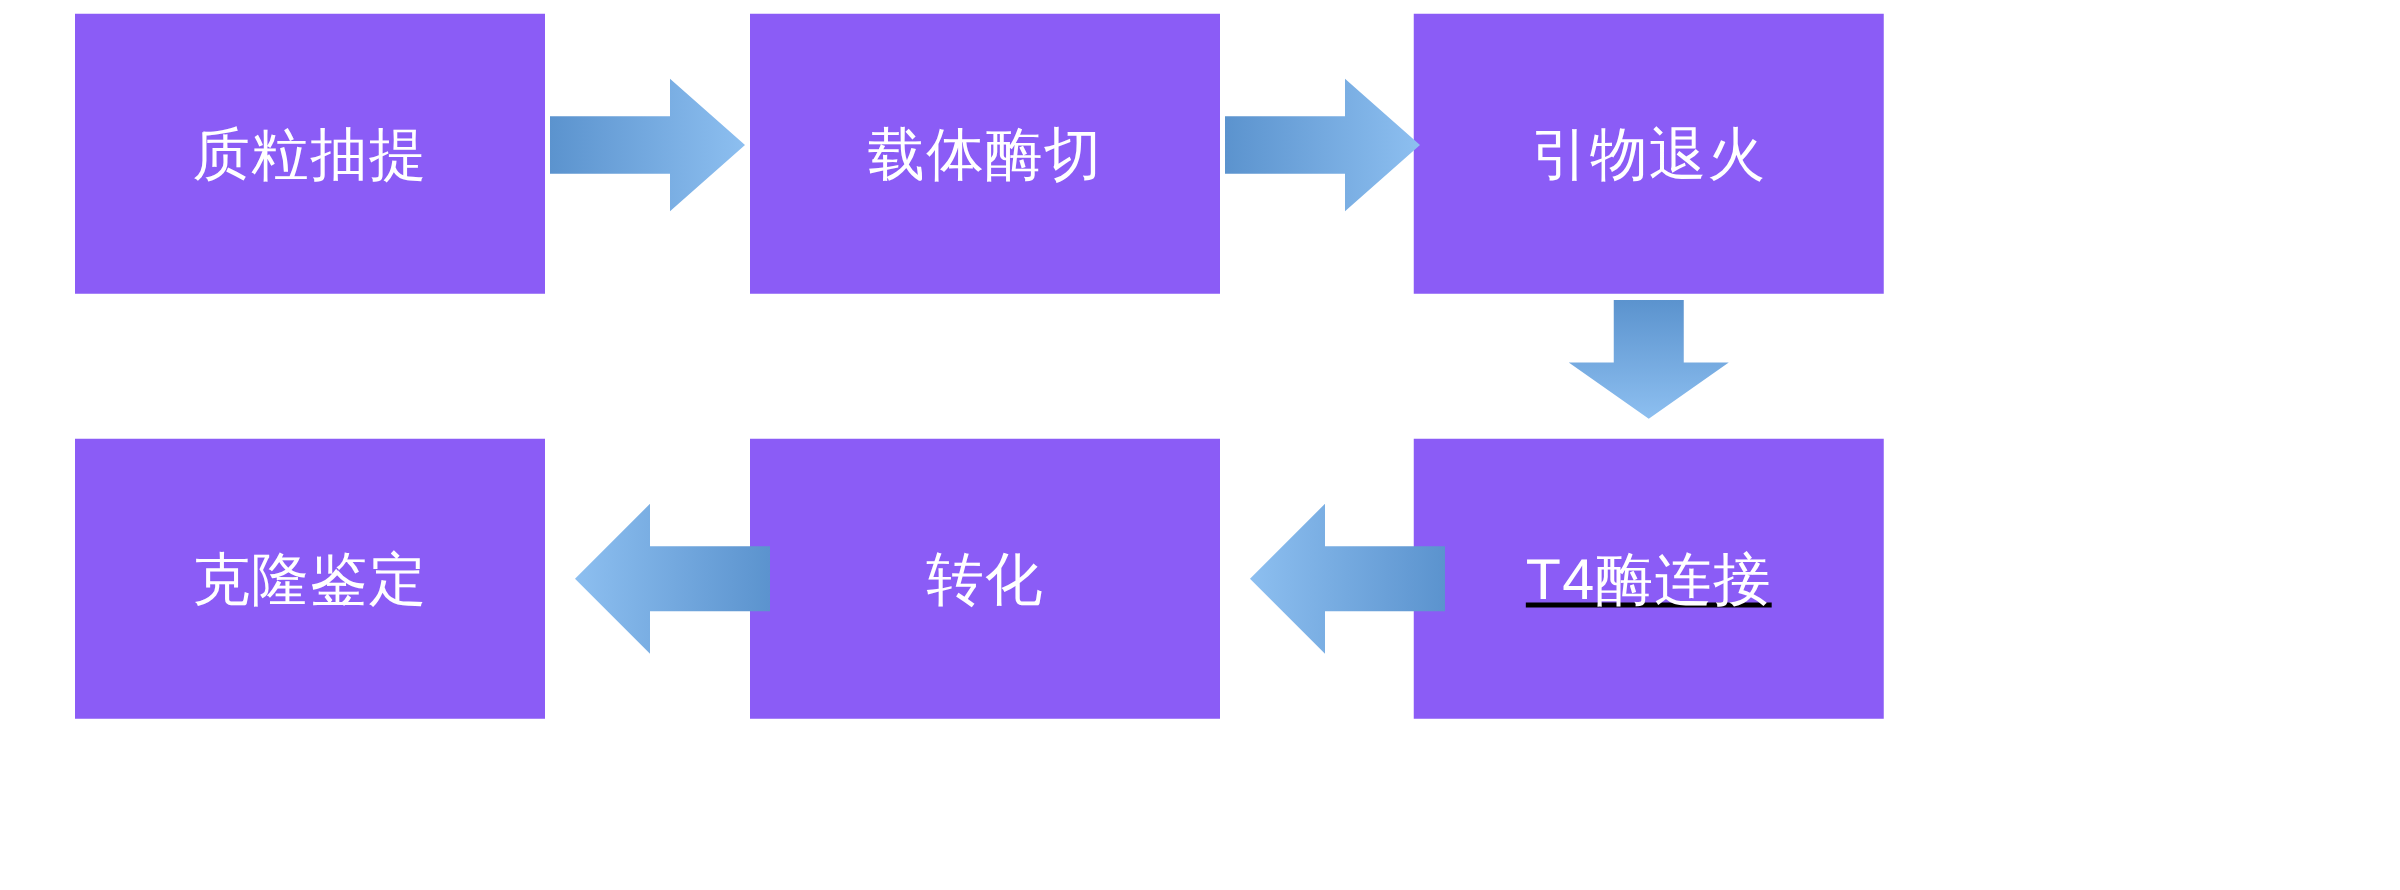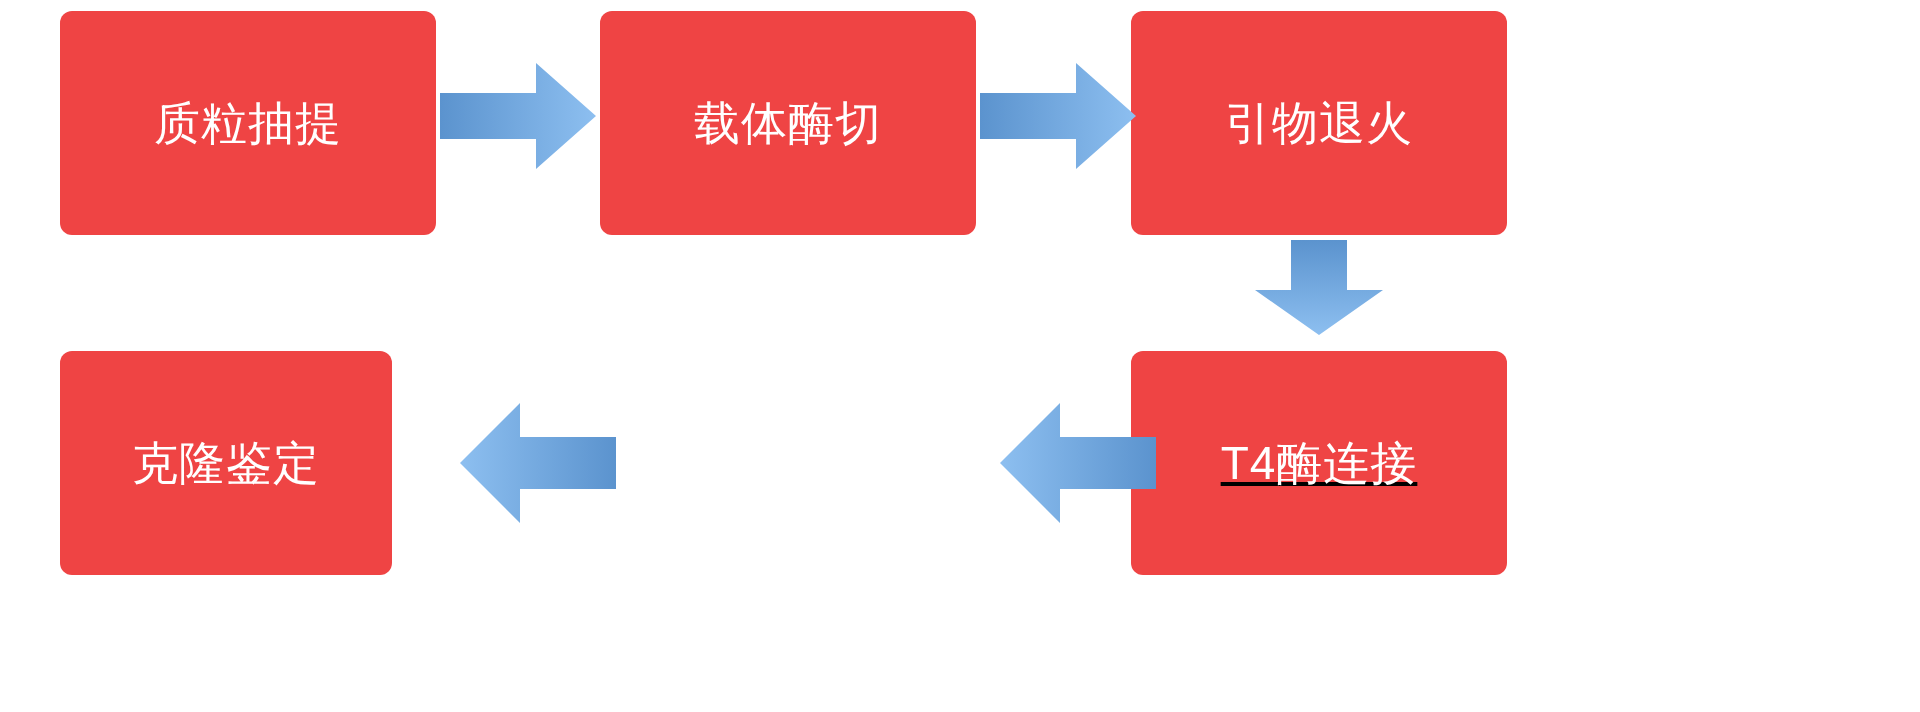--- a/index.html
+++ b/index.html
@@ -17,22 +17,22 @@
     position: relative;
     width: 1920px;
     height: 712px;
     background: #ffffff;
   }
   .node {
     position: absolute;
     display: flex;
     align-items: center;
     justify-content: center;
-    border-radius: 12px;
-    background: #ef4444;
+    border-radius: 0;
+    background: #8b5cf6;
     box-shadow: 0 0 0 1px rgba(255,255,255,0.0);
     box-sizing: border-box;
   }
   .node-label {
     color: #ffffff;
     font-size: 46px;
     font-weight: 400;
     letter-spacing: 1px;
     line-height: 1;
     white-space: nowrap;
@@ -44,21 +44,21 @@
   .arrow svg {
     display: block;
     width: 100%;
     height: 100%;
     overflow: visible;
   }
   
   #node-0 { left: 60px;   top: 11px;  width: 376px; height: 224px; }
   #node-1 { left: 600px;  top: 11px;  width: 376px; height: 224px; }
   #node-2 { left: 1131px; top: 11px;  width: 376px; height: 224px; align-items: center; }
-  #node-3 { left: 60px;   top: 351px; width: 332px; height: 224px; }
+  #node-3 { left: 60px;   top: 351px; width: 376px; height: 224px; }
   #node-4 { left: 600px;  top: 351px; width: 376px; height: 224px; }
   #node-5 { left: 1131px; top: 351px; width: 376px; height: 224px; text-decoration: underline; }
 
   
   #arrow-0 { left: 440px;  top: 63px;  width: 156px; height: 106px; }
   #arrow-1 { left: 980px;  top: 63px;  width: 156px; height: 106px; }
   #arrow-2 { left: 1255px; top: 240px; width: 128px; height: 95px;  }
   #arrow-3 { left: 1000px; top: 403px; width: 156px; height: 120px; }
   #arrow-4 { left: 460px;  top: 403px; width: 156px; height: 120px; }
 </style>
@@ -93,20 +93,23 @@
   </div>
 
   <div class="node" id="node-2">
     <span class="node-label">引物退火</span>
   </div>
 
   <div class="node" id="node-3">
     <span class="node-label">克隆鉴定</span>
   </div>
 
+  <div class="node" id="node-4">
+    <span class="node-label">转化</span>
+  </div>
 
   <div class="node" id="node-5">
     <span class="node-label">T4酶连接</span>
   </div>
 
   <div class="arrow" id="arrow-0">
     <svg viewBox="0 0 156 106" preserveAspectRatio="none">
       <polygon points="0,30 96,30 96,0 156,53 96,106 96,76 0,76" fill="url(#gradRight)"></polygon>
     </svg>
   </div>

